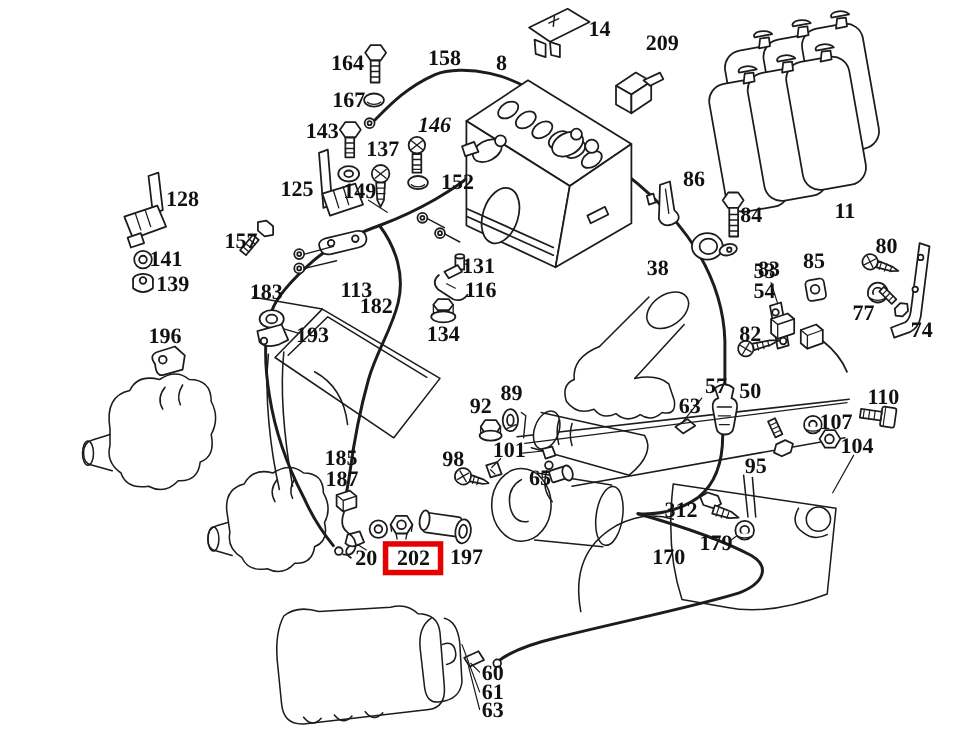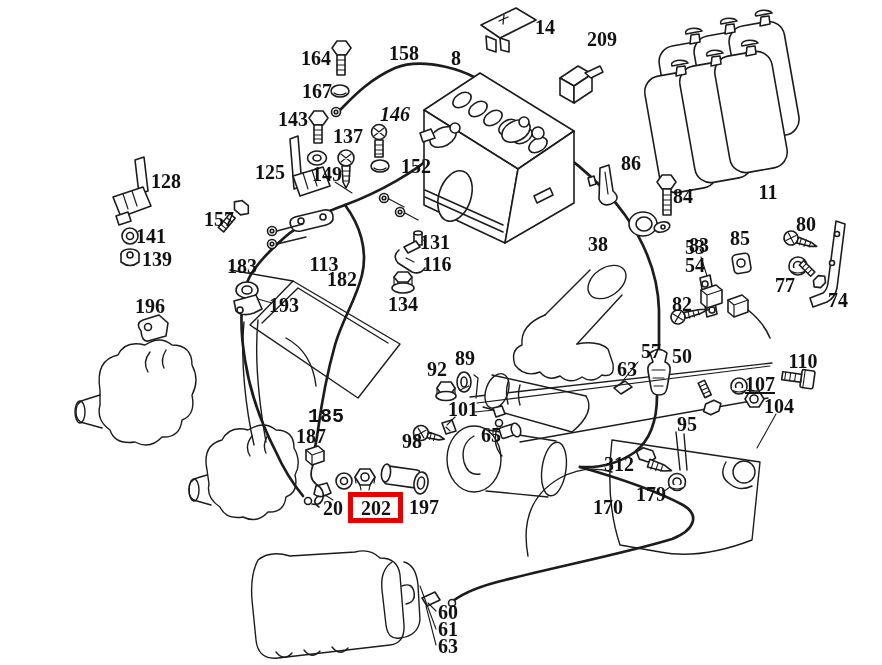--- a/index.html
+++ b/index.html
@@ -527,27 +527,27 @@
       <span class="part-label" style="left: 806px; top: 224px;">80</span>
       <span class="part-label" style="left: 785px; top: 285px;">77</span>
       <span class="part-label" style="left: 838px; top: 300px;">74</span>
       <span class="part-label" style="left: 682px; top: 304px;">82</span>
       <span class="part-label" style="left: 437px; top: 369px;">92</span>
       <span class="part-label" style="left: 465px; top: 358px;">89</span>
       <span class="part-label" style="left: 627px; top: 351px; margin-left: 24px;">57</span>
       <span class="part-label" style="left: 627px; top: 369px;">63</span>
       <span class="part-label" style="left: 682px; top: 356px;">50</span>
       <span class="part-label" style="left: 803px; top: 361px;">110</span>
-      <span class="part-label" style="left: 760px; top: 384px; text-decoration: underline;">107</span>
+      <span class="part-label" style="left: 760px; top: 384px;">107</span>
       <span class="part-label" style="left: 779px; top: 406px;">104</span>
       <span class="part-label" style="left: 463px; top: 409px;">101</span>
-      <span class="part-label" style="left: 412px; top: 441px;">98</span>
+      <span class="part-label" style="left: 412px; top: 418px;">98</span>
       <span class="part-label" style="left: 491px; top: 435px;">65</span>
       <span class="part-label" style="left: 687px; top: 424px;">95</span>
-      <span class="part-label" style="left: 326px; top: 417px; font-family: Liberation Mono, monospace;">185</span>
+      <span class="part-label" style="left: 310px; top: 417px;">185</span>
       <span class="part-label" style="left: 311px; top: 436px;">187</span>
       <span class="part-label" style="left: 619px; top: 464px;">312</span>
       <span class="part-label" style="left: 651px; top: 494px;">179</span>
       <span class="part-label" style="left: 608px; top: 507px;">170</span>
       <span class="part-label" style="left: 333px; top: 508px;">20</span>
       <span class="part-label" style="left: 376px; top: 508px;">202</span>
       <span class="part-label" style="left: 424px; top: 507px;">197</span>
       <span class="part-label" style="left: 448px; top: 612px;">60</span>
       <span class="part-label" style="left: 448px; top: 629px;">61</span>
       <span class="part-label" style="left: 448px; top: 646px;">63</span>

